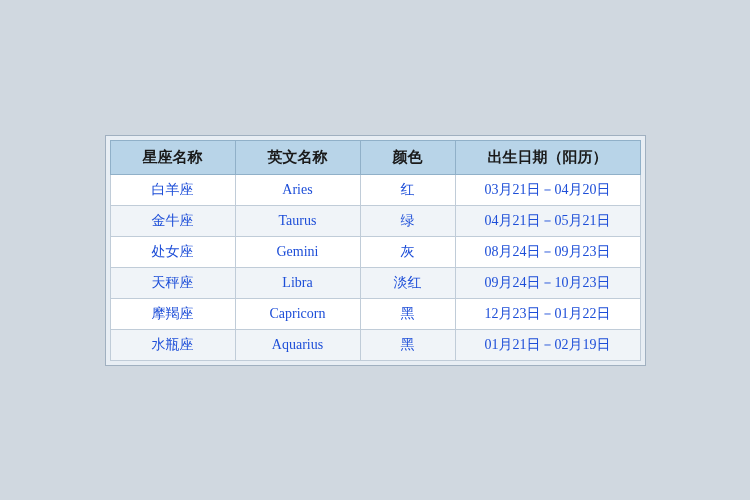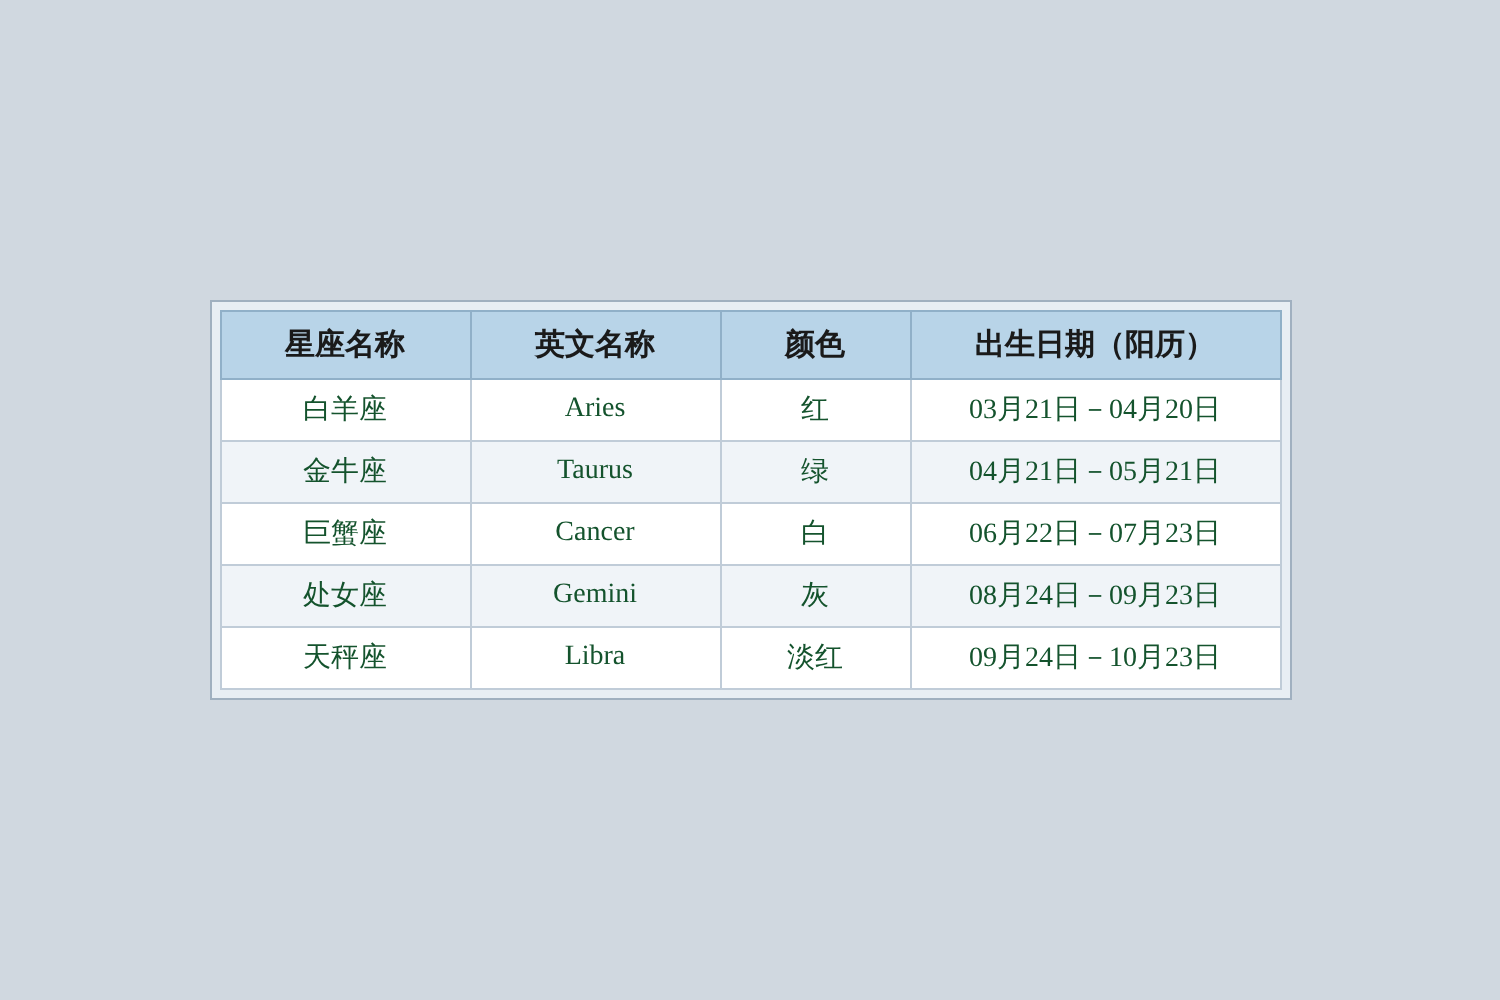--- a/index.html
+++ b/index.html
@@ -36,21 +36,21 @@
       font-weight: bold;
       text-align: center;
       padding: 7px 32px;
       border: 1px solid #90b0c8;
     }
 
     td {
       text-align: center;
       padding: 6px 18px;
       font-size: 14px;
-      color: #14532d;
+      color: #1d4ed8;
       border: 1px solid #c0ccd8;
     }
 
     tr:nth-child(even) td {
       background-color: #f0f4f8;
     }
 
     tr:nth-child(odd) td {
       background-color: #ffffff;
     }
@@ -75,32 +75,38 @@
           <td>红</td>
           <td>03月21日－04月20日</td>
         </tr>
         <tr>
           <td>金牛座</td>
           <td>Taurus</td>
           <td>绿</td>
           <td>04月21日－05月21日</td>
         </tr>
         <tr>
-          <td>巨蟹座</td>
-          <td>Cancer</td>
-          <td>白</td>
-          <td>06月22日－07月23日</td>
-        </tr>
-        <tr>
           <td>处女座</td>
           <td>Gemini</td>
           <td>灰</td>
           <td>08月24日－09月23日</td>
         </tr>
         <tr>
           <td>天秤座</td>
           <td>Libra</td>
           <td>淡红</td>
           <td>09月24日－10月23日</td>
         </tr>
+        <tr>
+          <td>摩羯座</td>
+          <td>Capricorn</td>
+          <td>黑</td>
+          <td>12月23日－01月22日</td>
+        </tr>
+        <tr>
+          <td>水瓶座</td>
+          <td>Aquarius</td>
+          <td>黑</td>
+          <td>01月21日－02月19日</td>
+        </tr>
       </tbody>
   </table>
 </div>
 
 </body></html>

